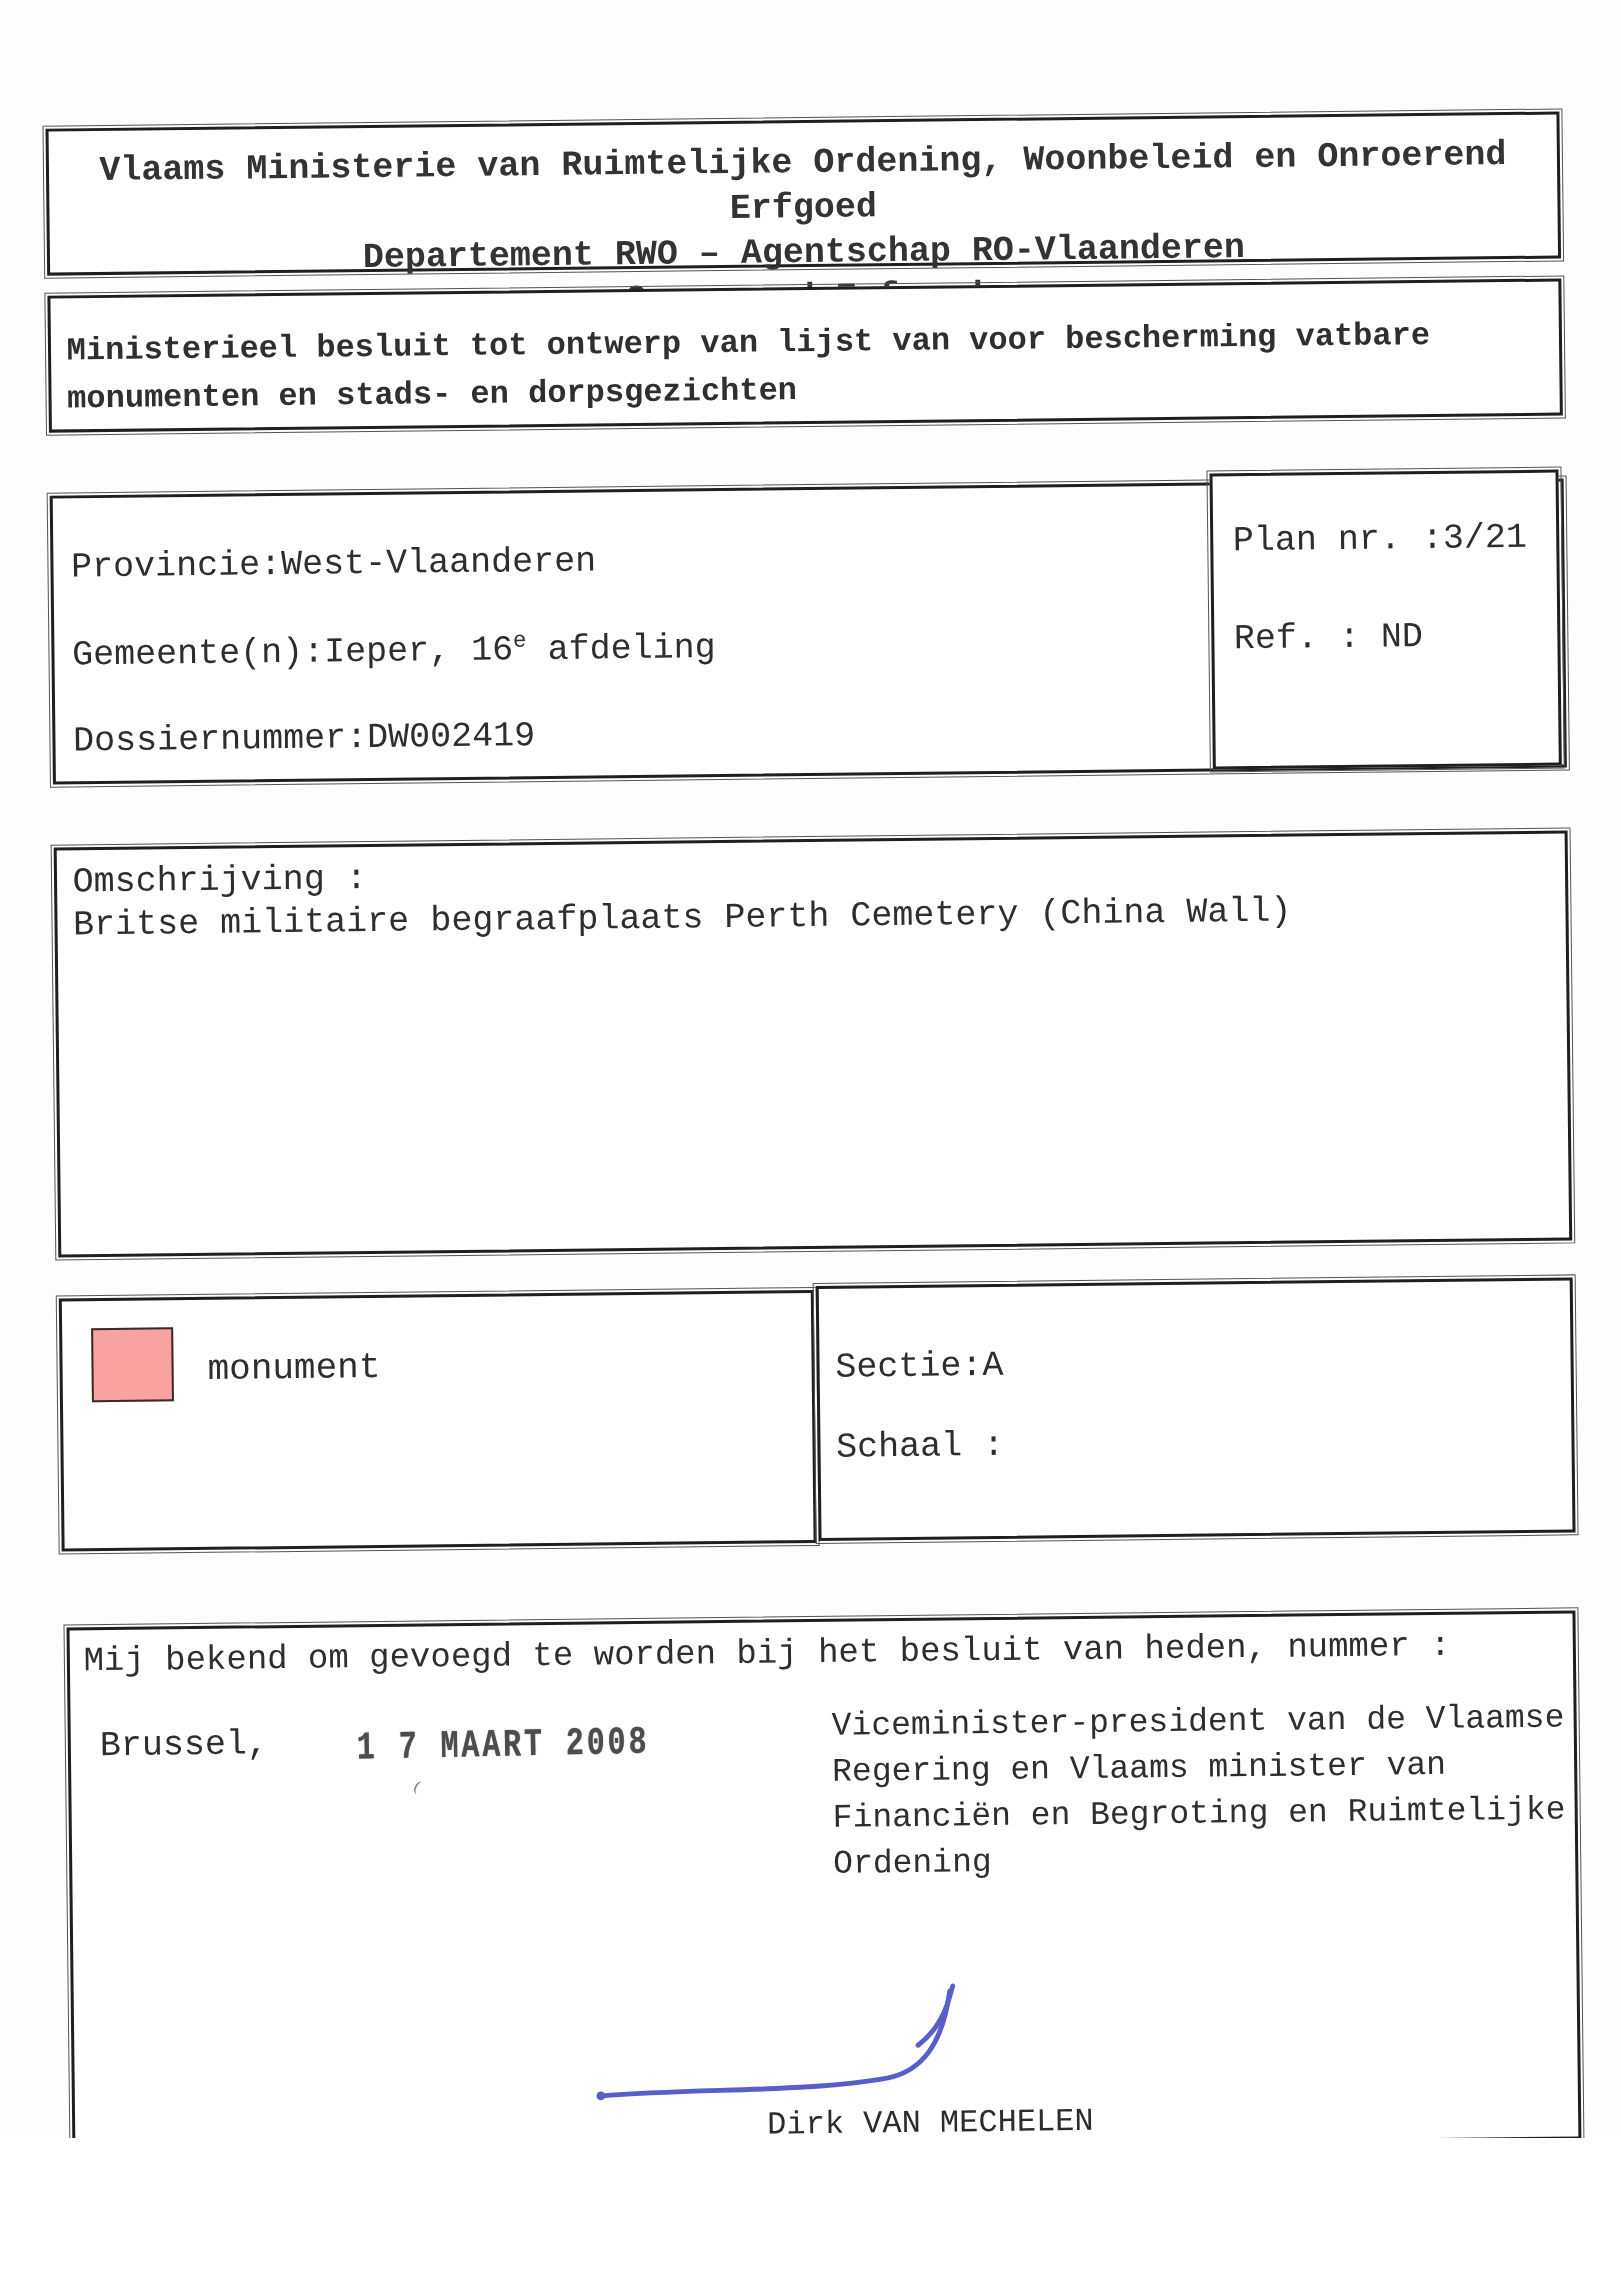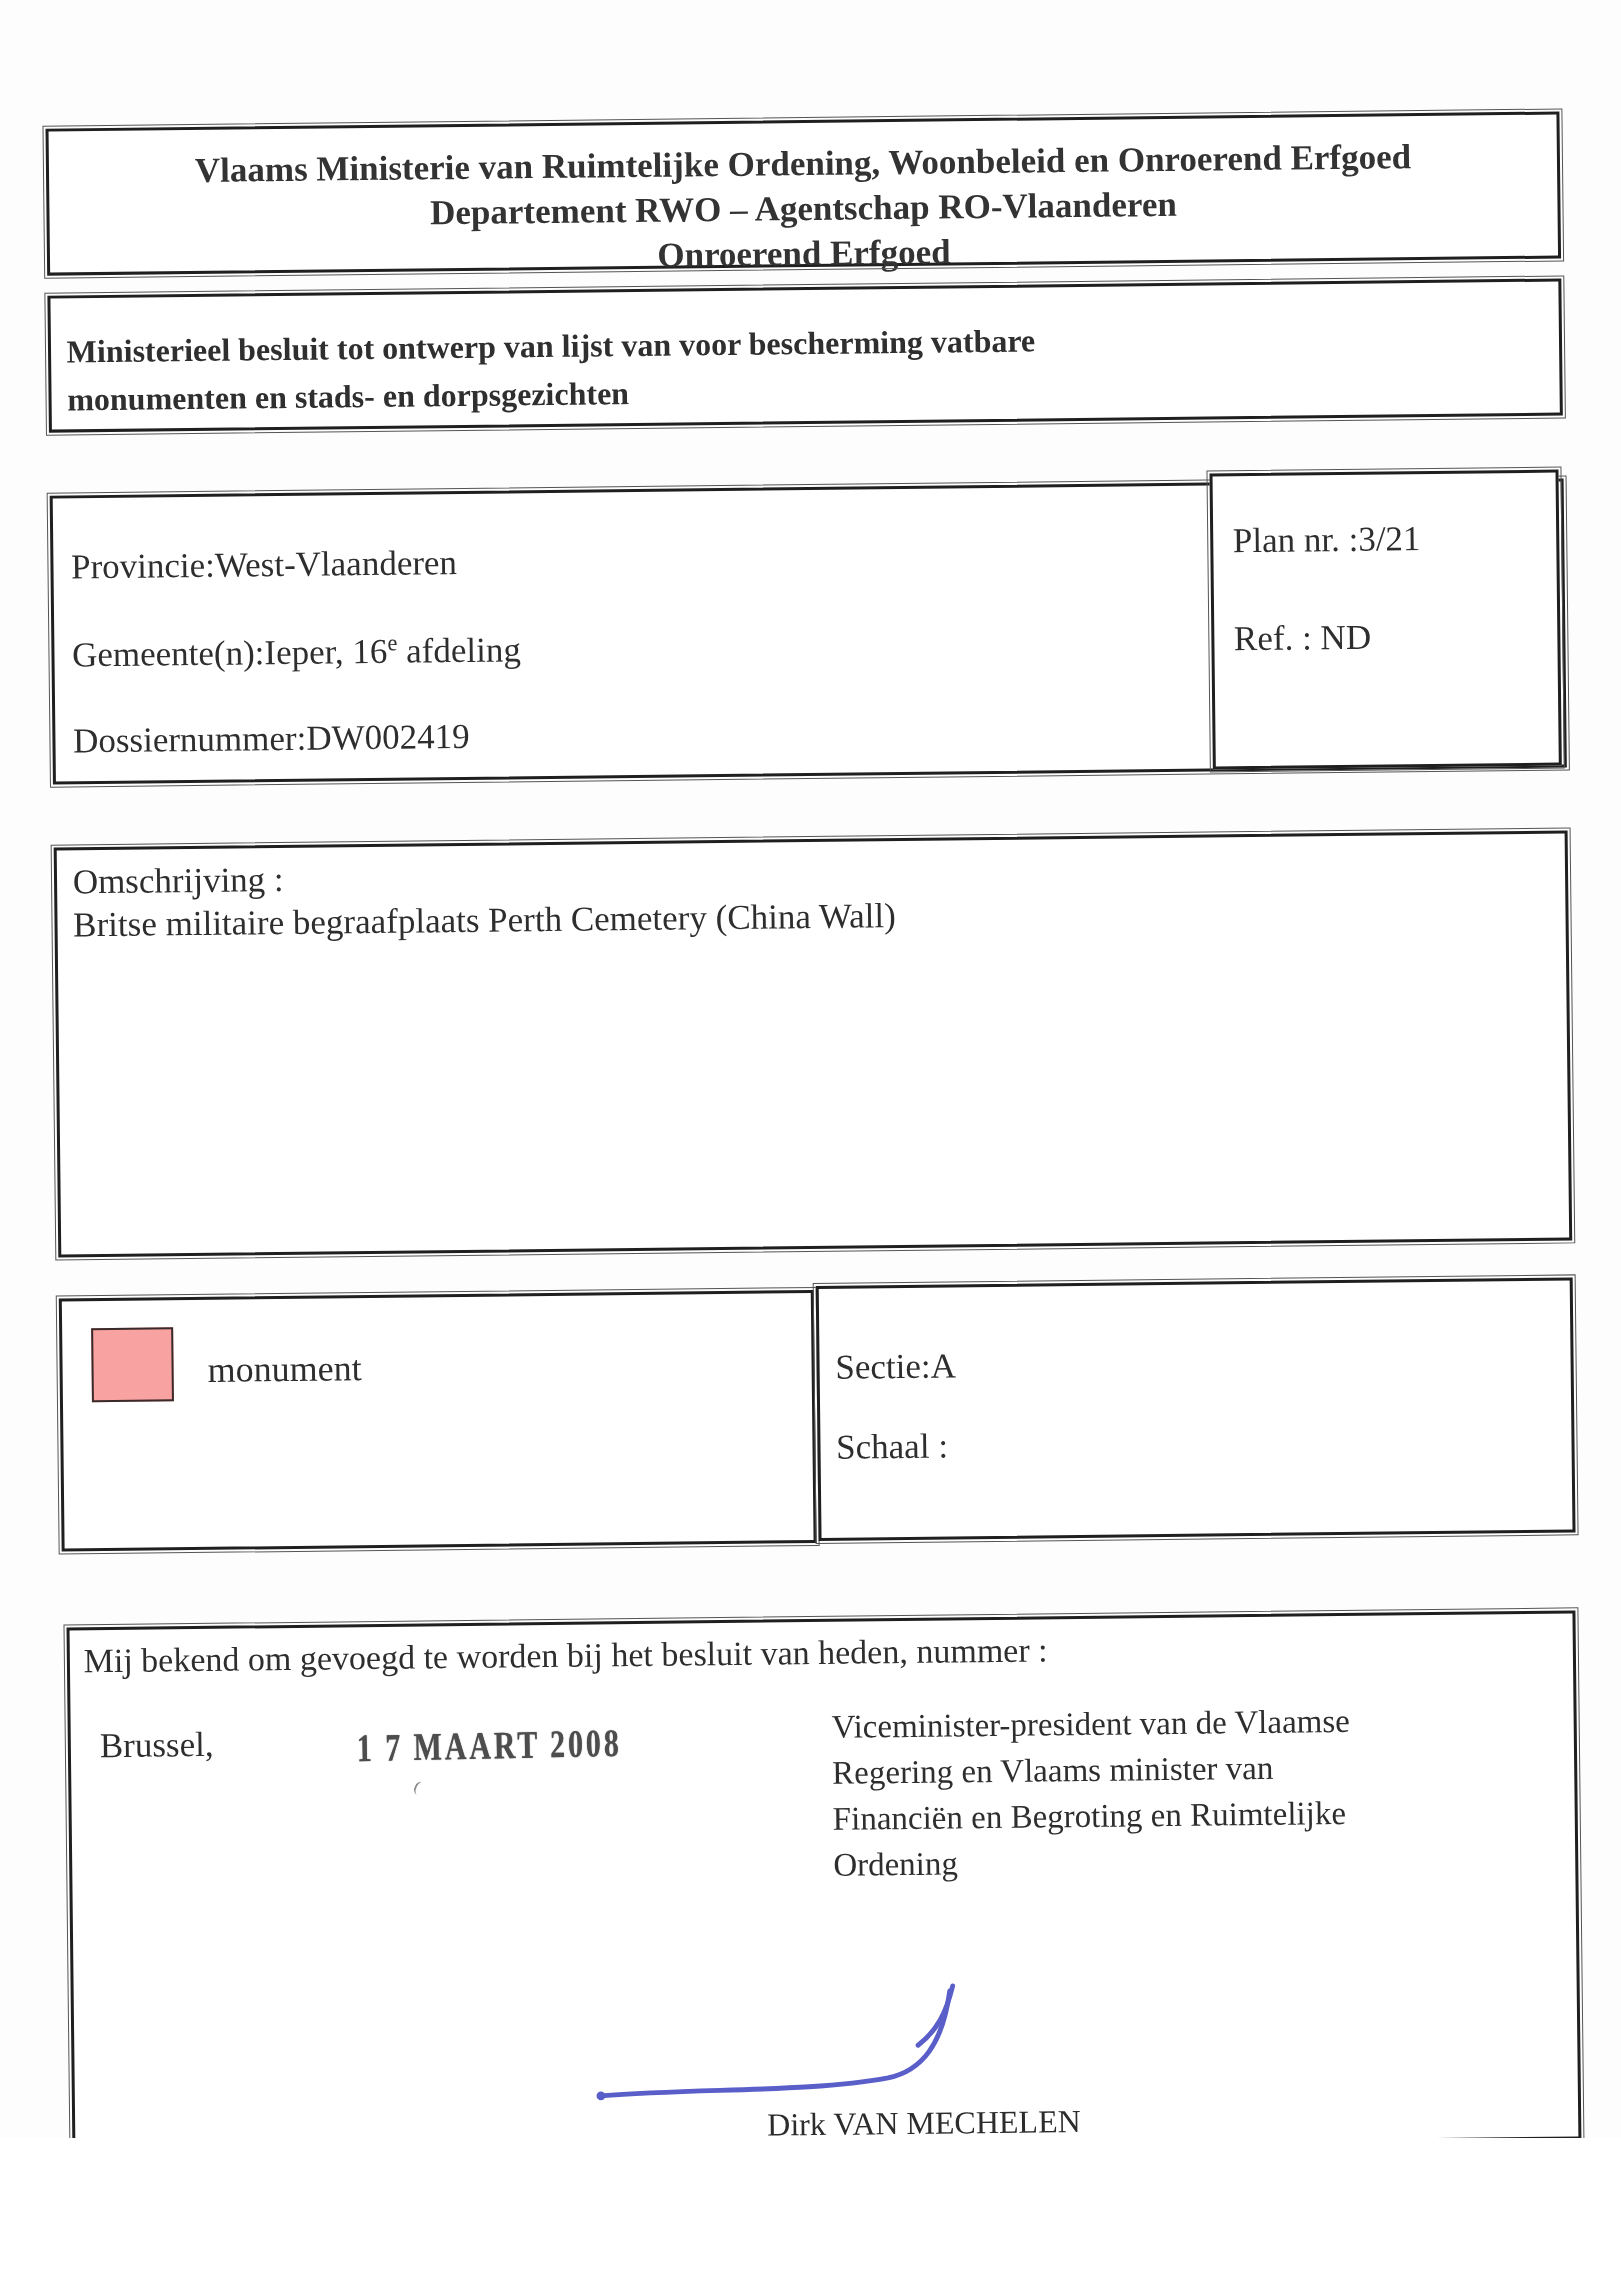--- a/index.html
+++ b/index.html
@@ -1,18 +1,18 @@
 <!DOCTYPE html>
 <html><head>
 <meta charset="utf-8">
 <style>
   html,body{margin:0;padding:0;background:#ffffff;}
   #page{
     position:relative;width:1621px;height:2138px;background:#fdfdfd;overflow:hidden;
-    font-family:Liberation Serif, serif;color:#2b2b2b;
+    font-family:Liberation Mono, monospace;color:#2b2b2b;
   }
   #doc{
     position:absolute;left:0;top:0;width:1621px;height:2294px;
     transform:rotate(-0.65deg);transform-origin:814px 1137px;
   }
   .sbox{
     position:absolute;box-sizing:border-box;background:#fff;
     border:3.9px solid #1f1f1f;
     outline:1px solid #555;outline-offset:2.9px;
   }

